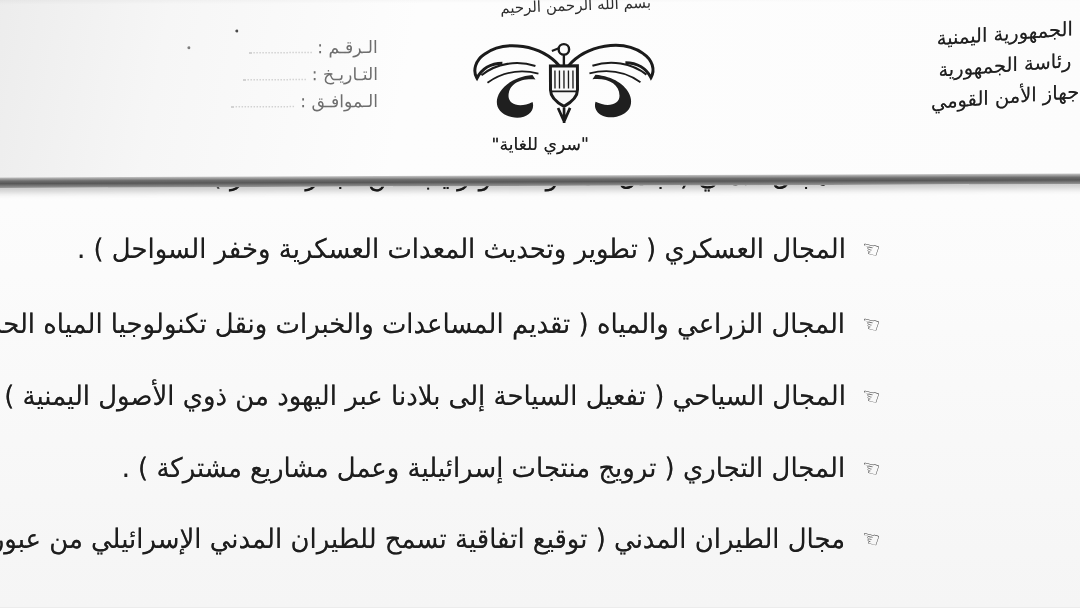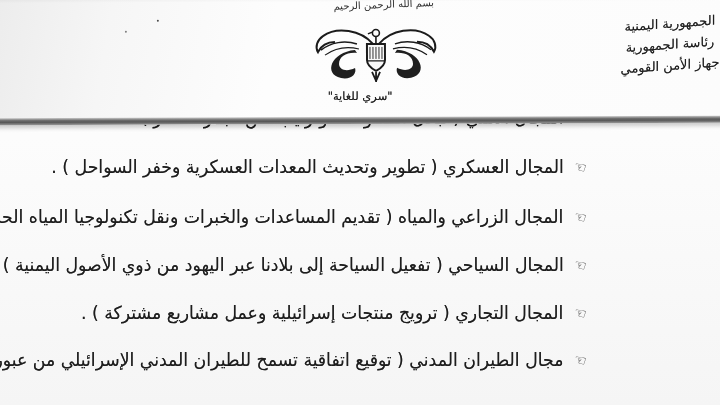--- a/index.html
+++ b/index.html
@@ -115,20 +115,34 @@
     </div>
 
     <div class="item item-5">
       <span class="bullet">☜</span>
       <span class="text">مجال الطيران المدني ( توقيع اتفاقية تسمح للطيران المدني الإسرائيلي من عبور أجواء بلادنا ) .</span>
     </div>
   </div>
 
   <div class="top-paper">
 
+    <div class="ref-block" dir="rtl">
+      <div class="ref-row">
+        <span class="ref-label">الـرقـم :</span>
+        <span class="ref-dots"></span>
+      </div>
+      <div class="ref-row">
+        <span class="ref-label">التـاريـخ :</span>
+        <span class="ref-dots"></span>
+      </div>
+      <div class="ref-row">
+        <span class="ref-label">الـموافـق :</span>
+        <span class="ref-dots"></span>
+      </div>
+    </div>
 
     <div class="bismillah" dir="rtl">بسم الله الرحمن الرحيم</div>
 
     <svg class="emblem" viewBox="0 0 130 62" aria-hidden="true">
 
       <path d="M62,22 C50,8 26,4 12,14 C6,18 4,25 7,30 C10,24 16,20 24,20" fill="none" stroke="#1b1b1b" stroke-width="2"></path>
       <path d="M10,28 C20,20 34,18 46,22" fill="none" stroke="#1b1b1b" stroke-width="1.4"></path>
       <path d="M14,33 C24,26 36,24 48,27" fill="none" stroke="#1b1b1b" stroke-width="1.2"></path>
       <path d="M68,22 C80,8 104,4 118,14 C124,18 126,25 123,30 C120,24 114,20 106,20" fill="none" stroke="#1b1b1b" stroke-width="2"></path>
       <path d="M120,28 C110,20 96,18 84,22" fill="none" stroke="#1b1b1b" stroke-width="1.4"></path>

